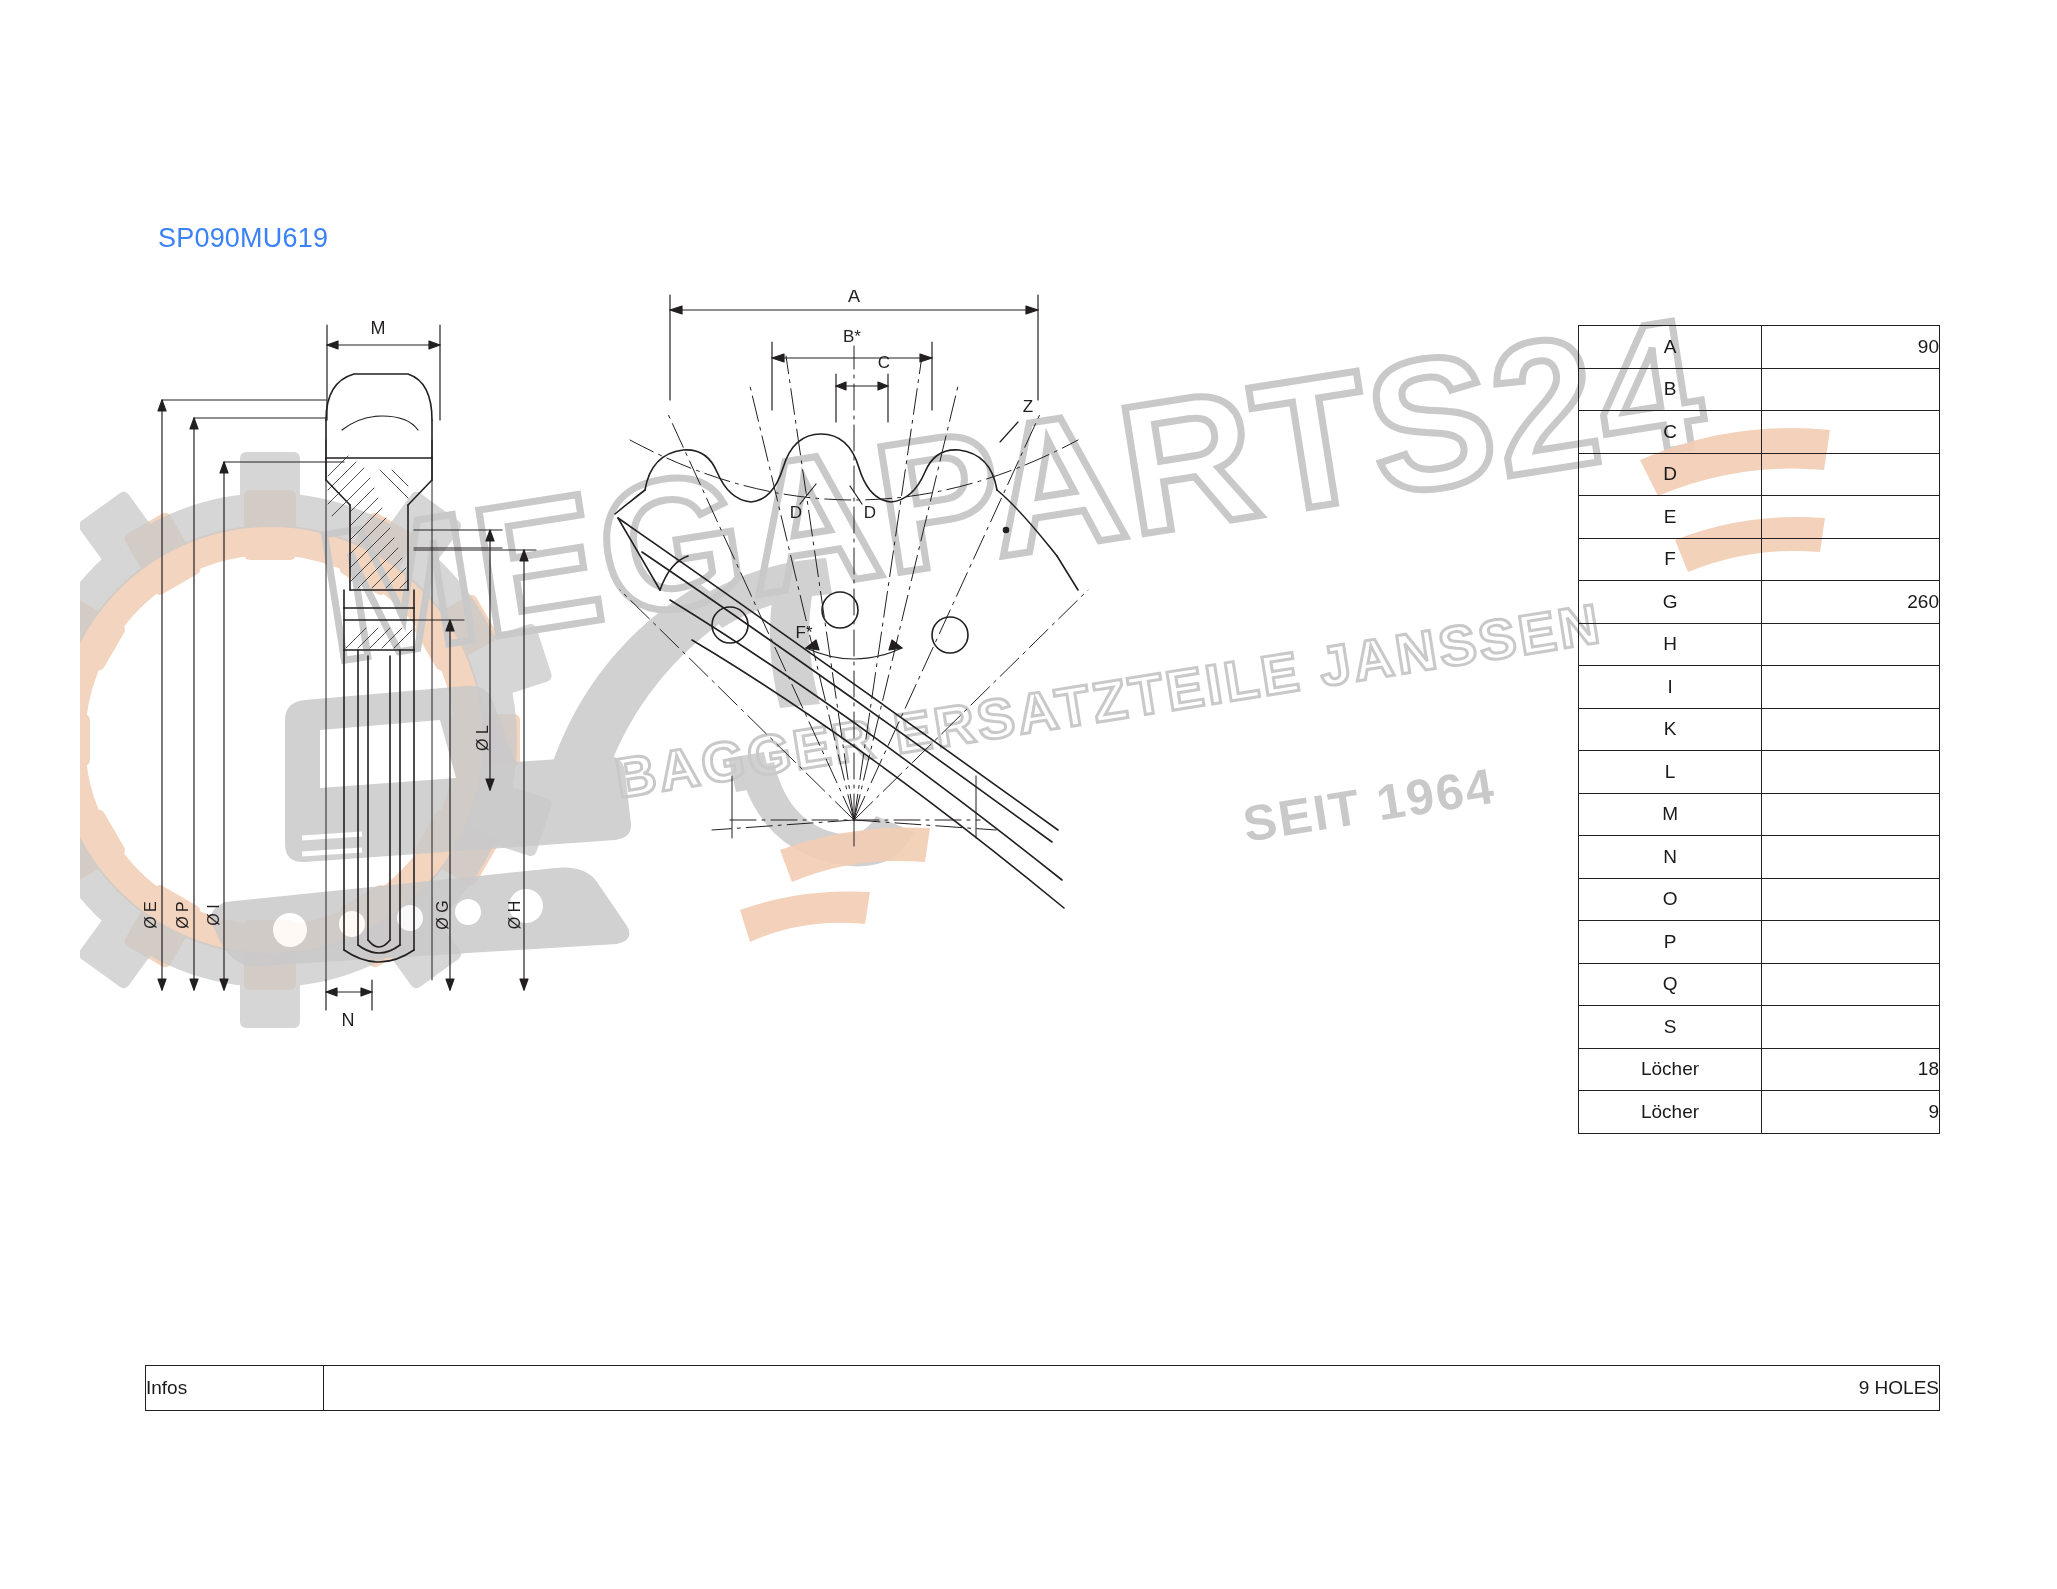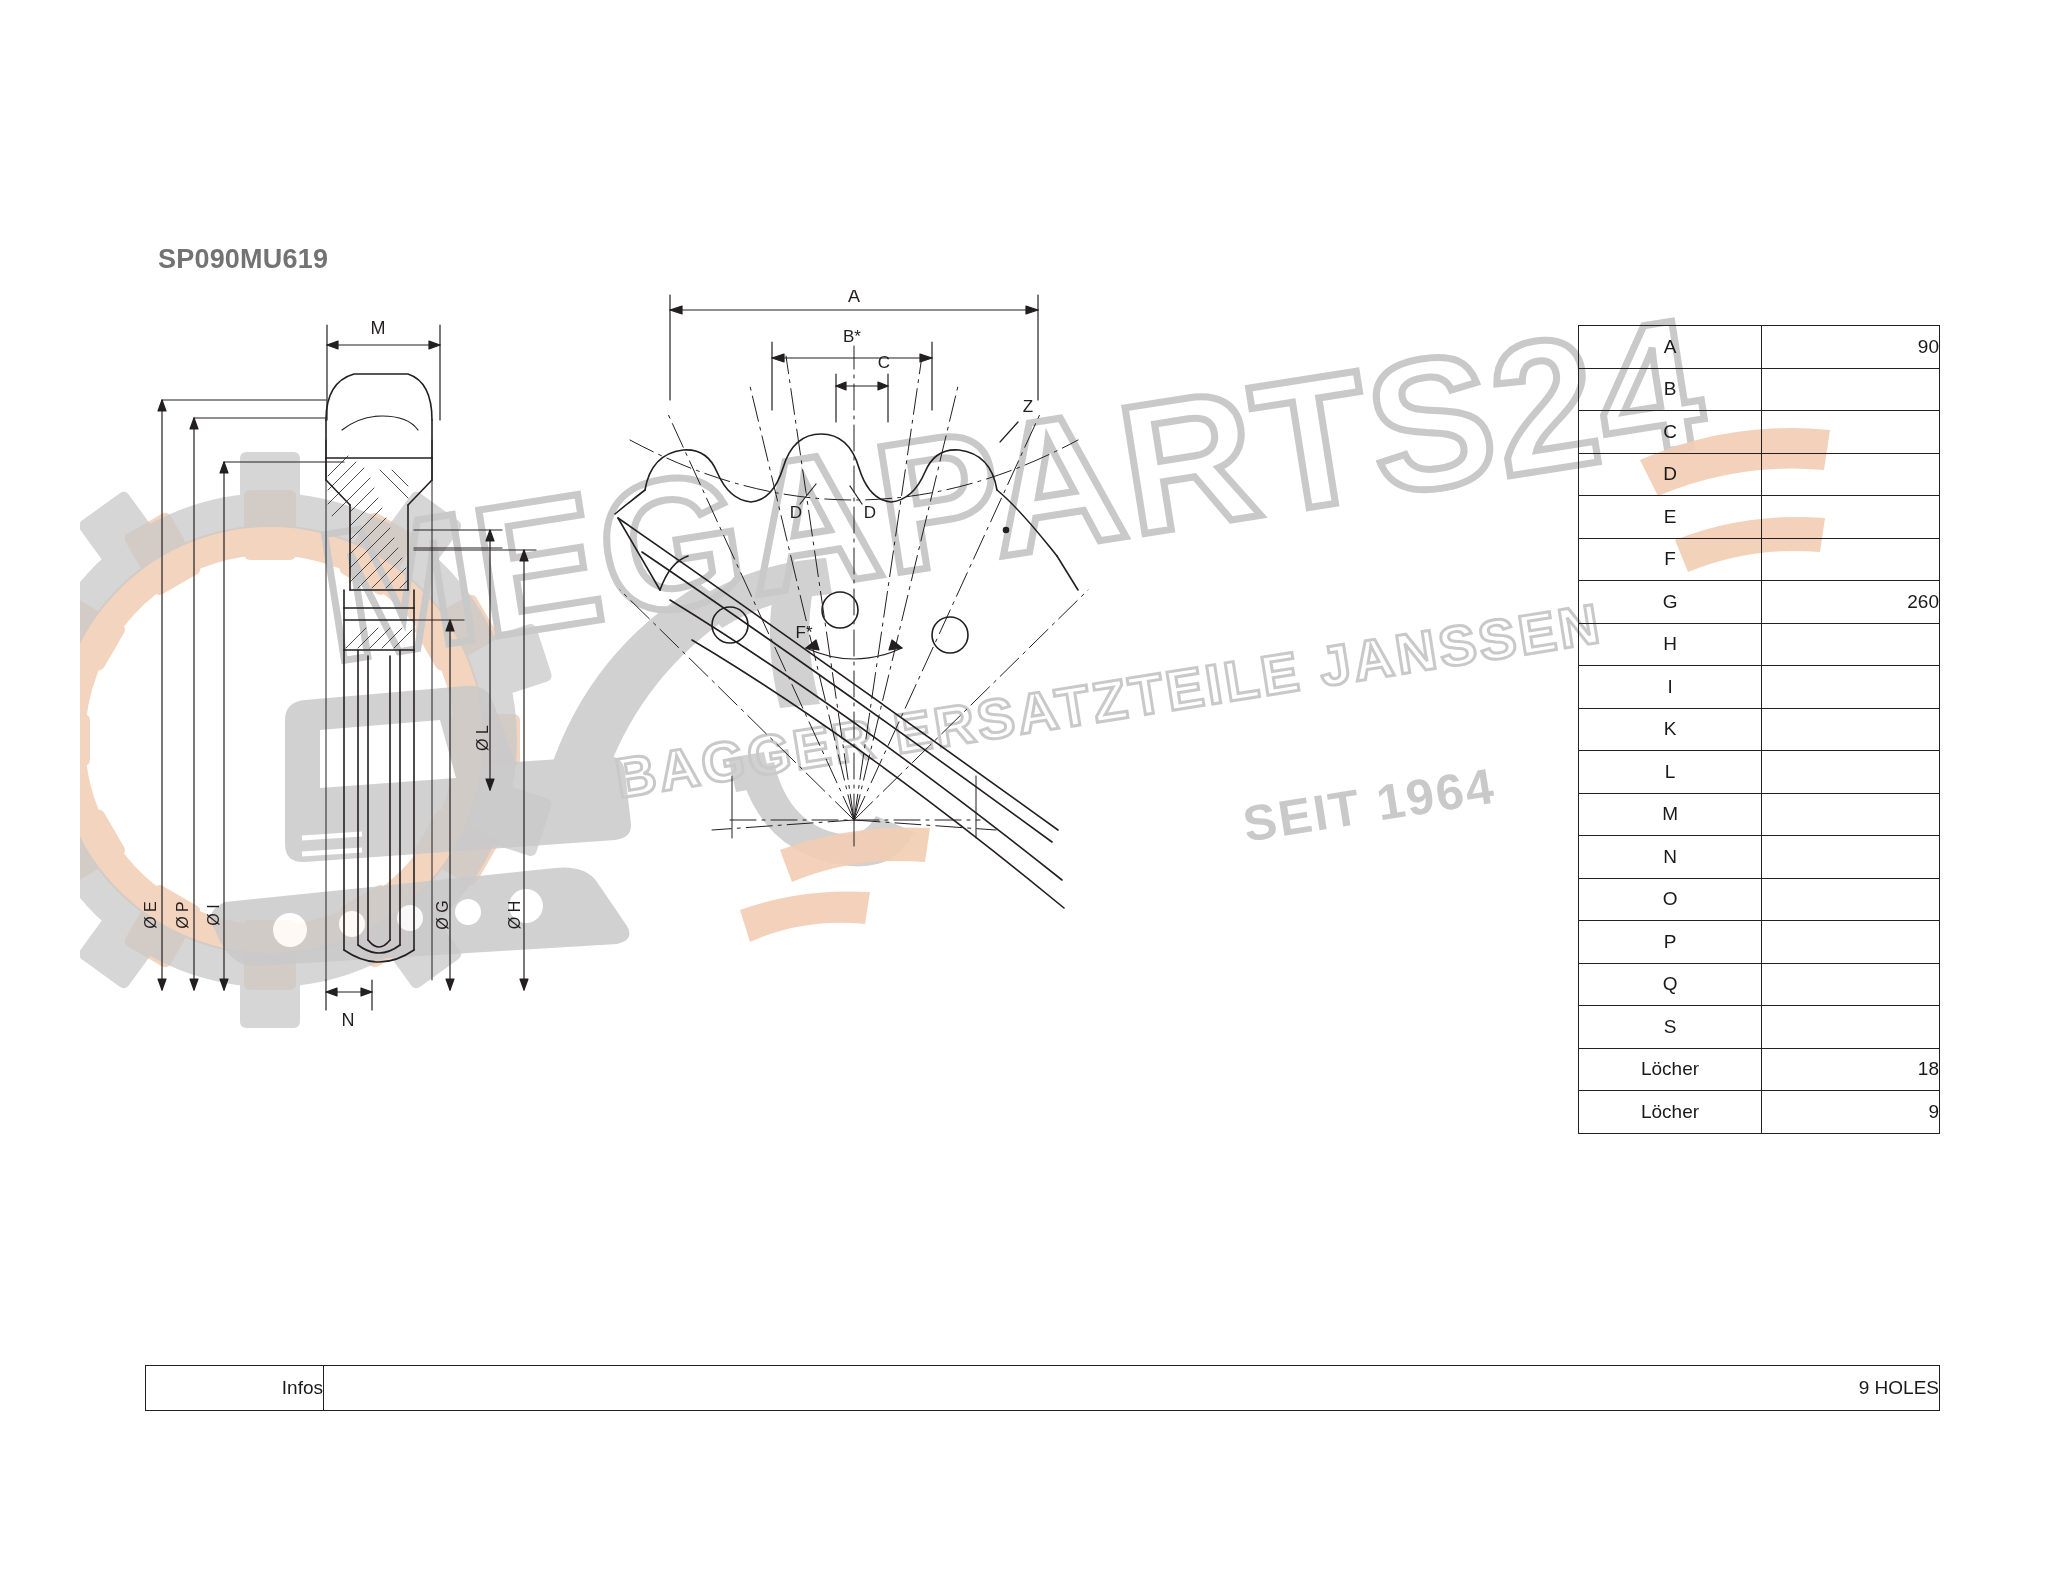--- a/index.html
+++ b/index.html
@@ -19,24 +19,24 @@
   #page {
     position: absolute;
     inset: 0;
     background: #ffffff;
   }
 
   
   #title {
     position: absolute;
     left: 158px;
-    top: 244px;
+    top: 223px;
     font-size: 27px;
-    font-weight: bold;
-    color: #737373;
+    font-weight: normal;
+    color: #3b82f6;
     letter-spacing: 0.2px;
   }
 
   
   #watermark {
     position: absolute;
     left: 80px;
     top: 210px;
     width: 1850px;
     height: 930px;
@@ -92,21 +92,21 @@
   }
   #infos-table td {
     border: 1px solid #231f20;
     height: 44px;
     font-size: 19px;
     color: #1a1a1a;
     padding: 0;
   }
   #infos-table td.label {
     width: 177px;
-    text-align: right;
+    text-align: left;
   }
   #infos-table td.value {
     padding-left: 7px;
     text-align: right;
   }
 </style>
 </head>
 <body>
 
 <div id="page">

